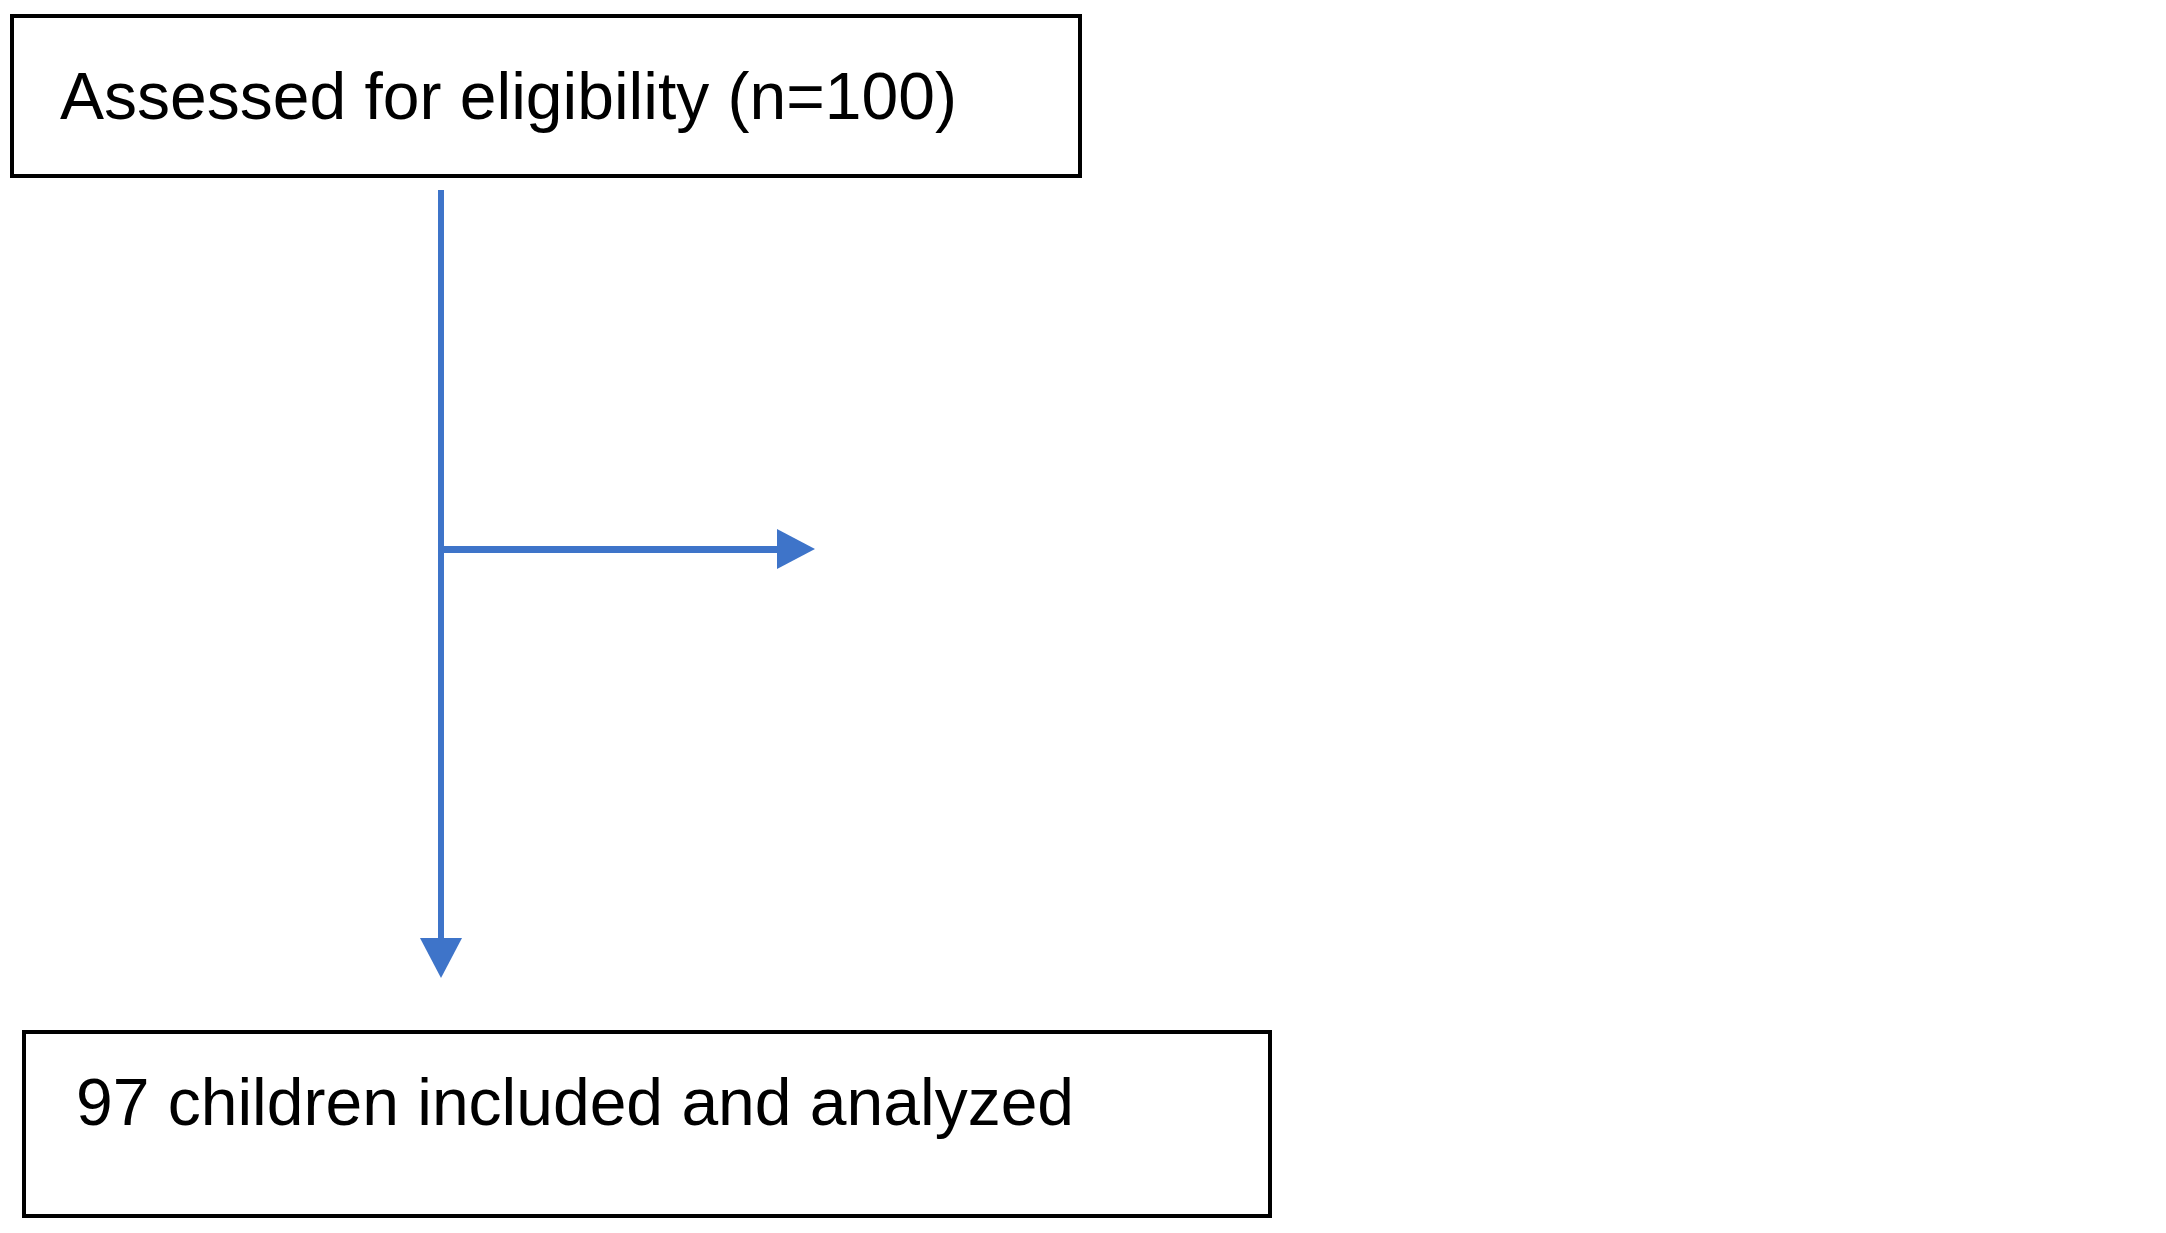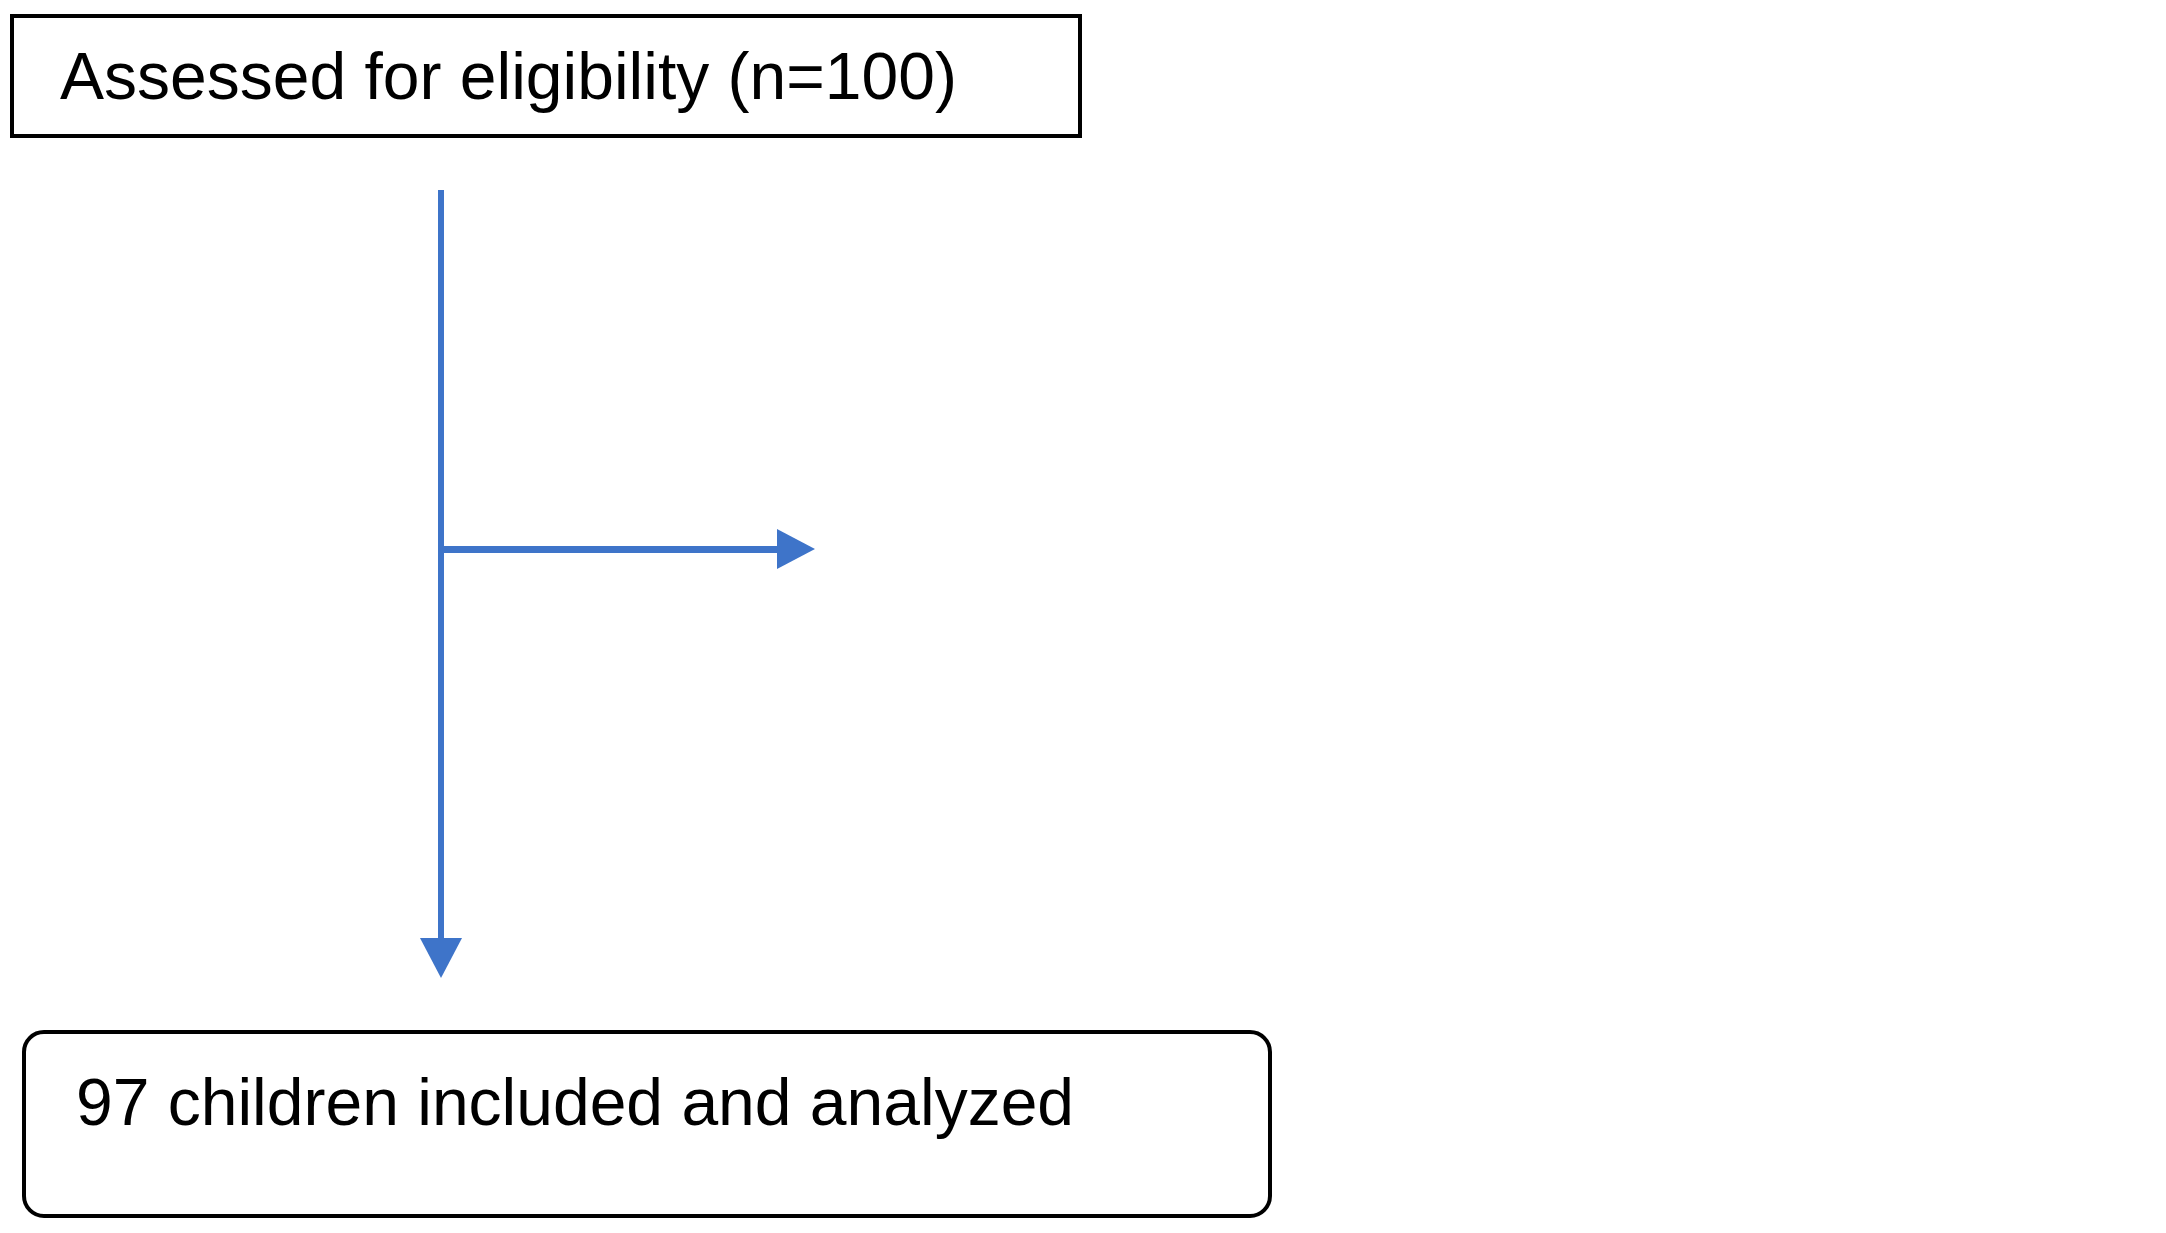--- a/index.html
+++ b/index.html
@@ -17,21 +17,21 @@
     overflow: hidden;
   }
   .box {
     position: absolute;
     box-sizing: border-box;
     border: 4px solid var(--border, #000000);
     background: #ffffff;
   }
   .box-assessed {
     left: 10px; top: 14px;
-    width: 1072px; height: 124px;
+    width: 1072px; height: 164px;
     display: flex;
     align-items: center;
     padding-left: 46px;
     font-size: 66px;
   }
   .box-excluded {
     left: 818px; top: 343px;
     width: 1334px; height: 422px;
     padding-top: 14px;
     font-size: 66px;
@@ -42,21 +42,20 @@
     display: flex;
     margin-left: 85px;
   }
   .excl-dash { flex: 0 0 90px; width: 90px; }
   .excl-text { width: 1012px; }
   .box-analyzed {
     left: 22px; top: 1030px;
     width: 1250px; height: 188px;
     padding: 30px 20px 0 50px;
     font-size: 66px;
-    border-radius: 22px;
   }
   .vline {
     position: absolute;
     left: 438px; top: 190px;
     width: 6px; height: 748px;
     background: var(--arrow, #3E74C9);
   }
   .hline {
     position: absolute;
     left: 441px; top: 546px;

